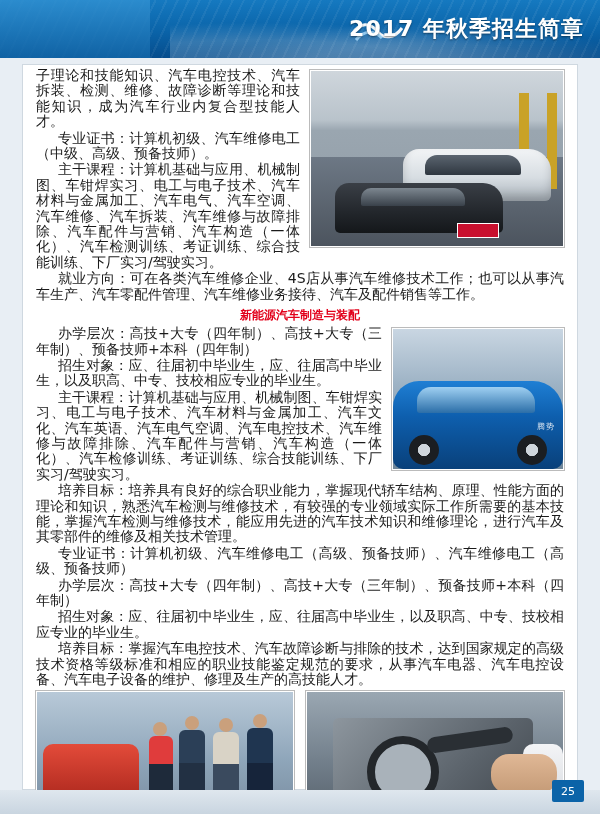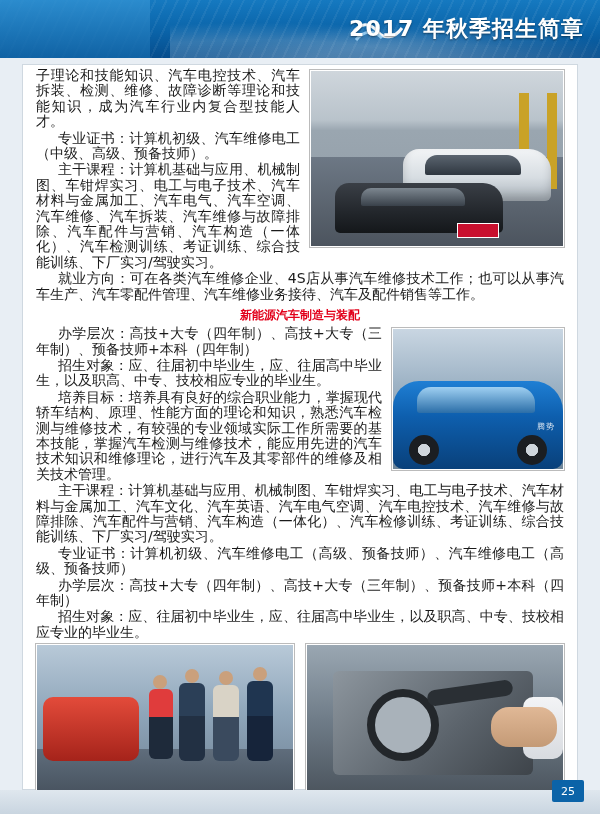--- a/index.html
+++ b/index.html
@@ -211,28 +211,29 @@
     <div class="hd">新能源汽车制造与装配</div>
 
     <div class="imgbox f-right blue-car">
       <div class="bc-wheel bc-w1"></div>
       <div class="bc-wheel bc-w2"></div>
       <div class="bc-label">腾势</div>
     </div>
 
     <div class="tx blk ind">办学层次：高技+大专（四年制）、高技+大专（三年制）、预备技师+本科（四年制）</div>
     <div class="tx blk ind">招生对象：应、往届初中毕业生，应、往届高中毕业生，以及职高、中专、技校相应专业的毕业生。</div>
+    <div class="tx blk ind">主干课程：计算机基础与应用、机械制图、车钳焊实习、电工与电子技术、汽车材料与金属加工、汽车文化、汽车英语、汽车电气空调、汽车电控技术、汽车维修与故障排除、汽车配件与营销、汽车构造（一体化）、汽车检修训练、考证训练、综合技能训练、下厂实习/驾驶实习。</div>
     <div class="tx blk ind">培养目标：培养具有良好的综合职业能力，掌握现代轿车结构、原理、性能方面的理论和知识，熟悉汽车检测与维修技术，有较强的专业领域实际工作所需要的基本技能，掌握汽车检测与维修技术，能应用先进的汽车技术知识和维修理论，进行汽车及其零部件的维修及相关技术管理。</div>
-    <div class="tx blk ind">主干课程：计算机基础与应用、机械制图、车钳焊实习、电工与电子技术、汽车材料与金属加工、汽车文化、汽车英语、汽车电气空调、汽车电控技术、汽车维修与故障排除、汽车配件与营销、汽车构造（一体化）、汽车检修训练、考证训练、综合技能训练、下厂实习/驾驶实习。</div>
     <div class="tx blk ind">专业证书：计算机初级、汽车维修电工（高级、预备技师）、汽车维修电工（高级、预备技师）</div>
 
     <div class="clear"></div>
 
     <div class="tx blk ind">办学层次：高技+大专（四年制）、高技+大专（三年制）、预备技师+本科（四年制）</div>
     <div class="tx blk ind">招生对象：应、往届初中毕业生，应、往届高中毕业生，以及职高、中专、技校相应专业的毕业生。</div>
+    <div class="tx blk ind">培养目标：掌握汽车电控技术、汽车故障诊断与排除的技术，达到国家规定的高级技术资格等级标准和相应的职业技能鉴定规范的要求，从事汽车电器、汽车电控设备、汽车电子设备的维护、修理及生产的高技能人才。</div>
 
     <div class="photo-row">
       <div class="imgbox p-left">
         <div class="floor"></div>
         <div class="redcar"></div>
         <div class="p1"></div>
         <div class="head" style="left:116px;top:30px;"></div>
         <div class="p2"></div>
         <div class="head" style="left:148px;top:24px;"></div>
         <div class="p3"></div>

